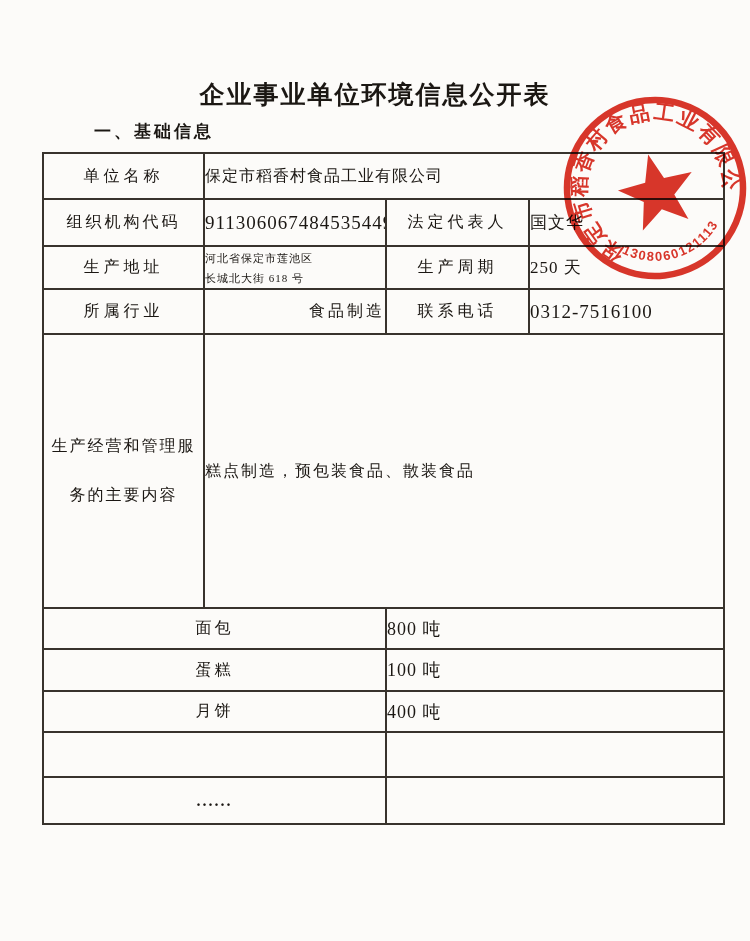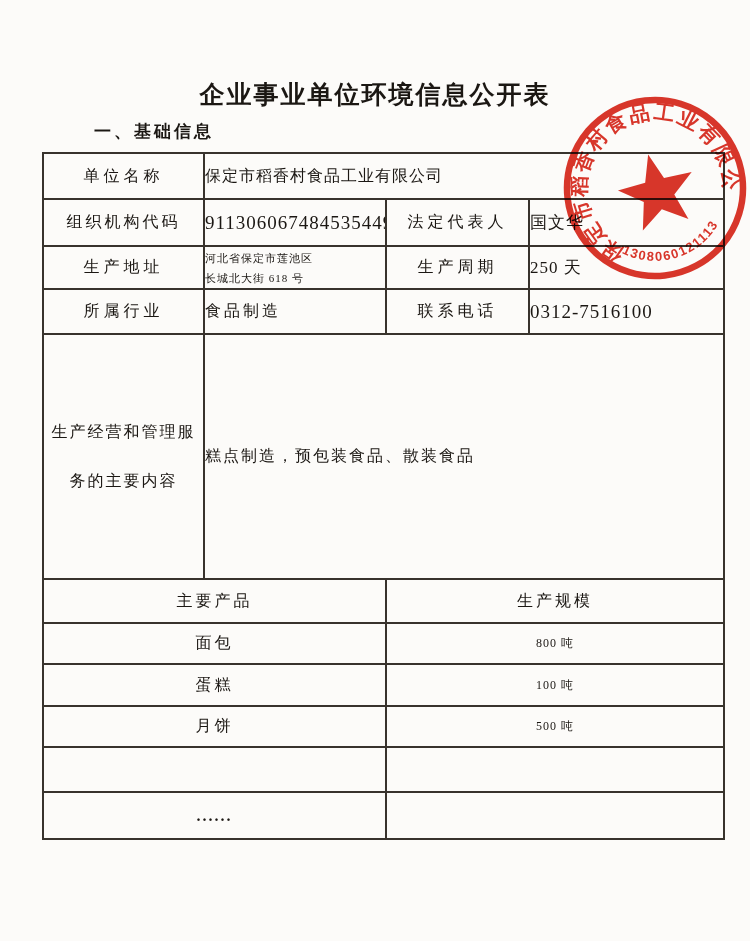--- a/index.html
+++ b/index.html
@@ -34,30 +34,30 @@
     font-size:16px;
   }
   table.info td {
     border:2px solid #38332d;
     padding:0;
     vertical-align:middle;
     overflow:hidden;
   }
   td.lbl   { text-align:center; letter-spacing:4px; }
   td.val   { text-align:left; padding-left:9px; letter-spacing:1px; }
-  td.valc  { text-align:left; letter-spacing:3px; }
+  td.valc  { text-align:right; letter-spacing:3px; }
   .digits  { font-size:19px; letter-spacing:0.5px; }
   .name-sz { font-size:17px; letter-spacing:2px; }
   td.addr  { line-height:20px; font-size:11px; letter-spacing:1px; }
   td.scope-lbl { text-align:center; letter-spacing:2px; }
   td.scope-lbl .line { display:block; }
   td.scope-lbl .line + .line { margin-top:28px; }
   td.scope-val { vertical-align:top; padding:13px 10px 0 12px; letter-spacing:2px; }
   td.prod  { text-align:center; letter-spacing:3px; }
-  td.scale { text-align:center; font-size:12px; letter-spacing:1px; }
+  td.scale { text-align:left; font-size:18px; letter-spacing:1px; }
   td.dots  { text-align:center; font-weight:700; letter-spacing:2px; }
   .stamp {
     position:absolute; left:548px; top:86px;
     width:214px; height:214px;
     mix-blend-mode:multiply;
     opacity:0.93;
   }
 </style>
 </head>
 <body>
@@ -93,42 +93,38 @@
         </td>
         <td class="lbl">生产周期</td>
         <td class="val name-sz">250 天</td>
       </tr>
       <tr style="height:45px">
         <td class="lbl">所属行业</td>
         <td class="valc">食品制造</td>
         <td class="lbl">联系电话</td>
         <td class="val digits">0312-7516100</td>
       </tr>
-      <tr style="height:245px">
+      <tr style="height:274px">
         <td class="scope-lbl">
           <span class="line">生产经营和管理服</span>
           <span class="line">务的主要内容</span>
         </td>
         <td class="scope-val" colspan="3">糕点制造，预包装食品、散装食品</td>
-      </tr>
-      <tr style="height:44px">
-        <td class="prod" colspan="2">主要产品</td>
-        <td class="prod" colspan="2">生产规模</td>
       </tr>
       <tr style="height:41px">
         <td class="prod" colspan="2">面包</td>
         <td class="scale" colspan="2">800 吨</td>
       </tr>
       <tr style="height:42px">
         <td class="prod" colspan="2">蛋糕</td>
         <td class="scale" colspan="2">100 吨</td>
       </tr>
       <tr style="height:41px">
         <td class="prod" colspan="2">月饼</td>
-        <td class="scale" colspan="2">500 吨</td>
+        <td class="scale" colspan="2">400 吨</td>
       </tr>
       <tr style="height:45px">
         <td class="prod" colspan="2"></td>
         <td class="scale" colspan="2"></td>
       </tr>
       <tr style="height:47px">
         <td class="dots" colspan="2">......</td>
         <td class="scale" colspan="2"></td>
       </tr>
     </tbody>

